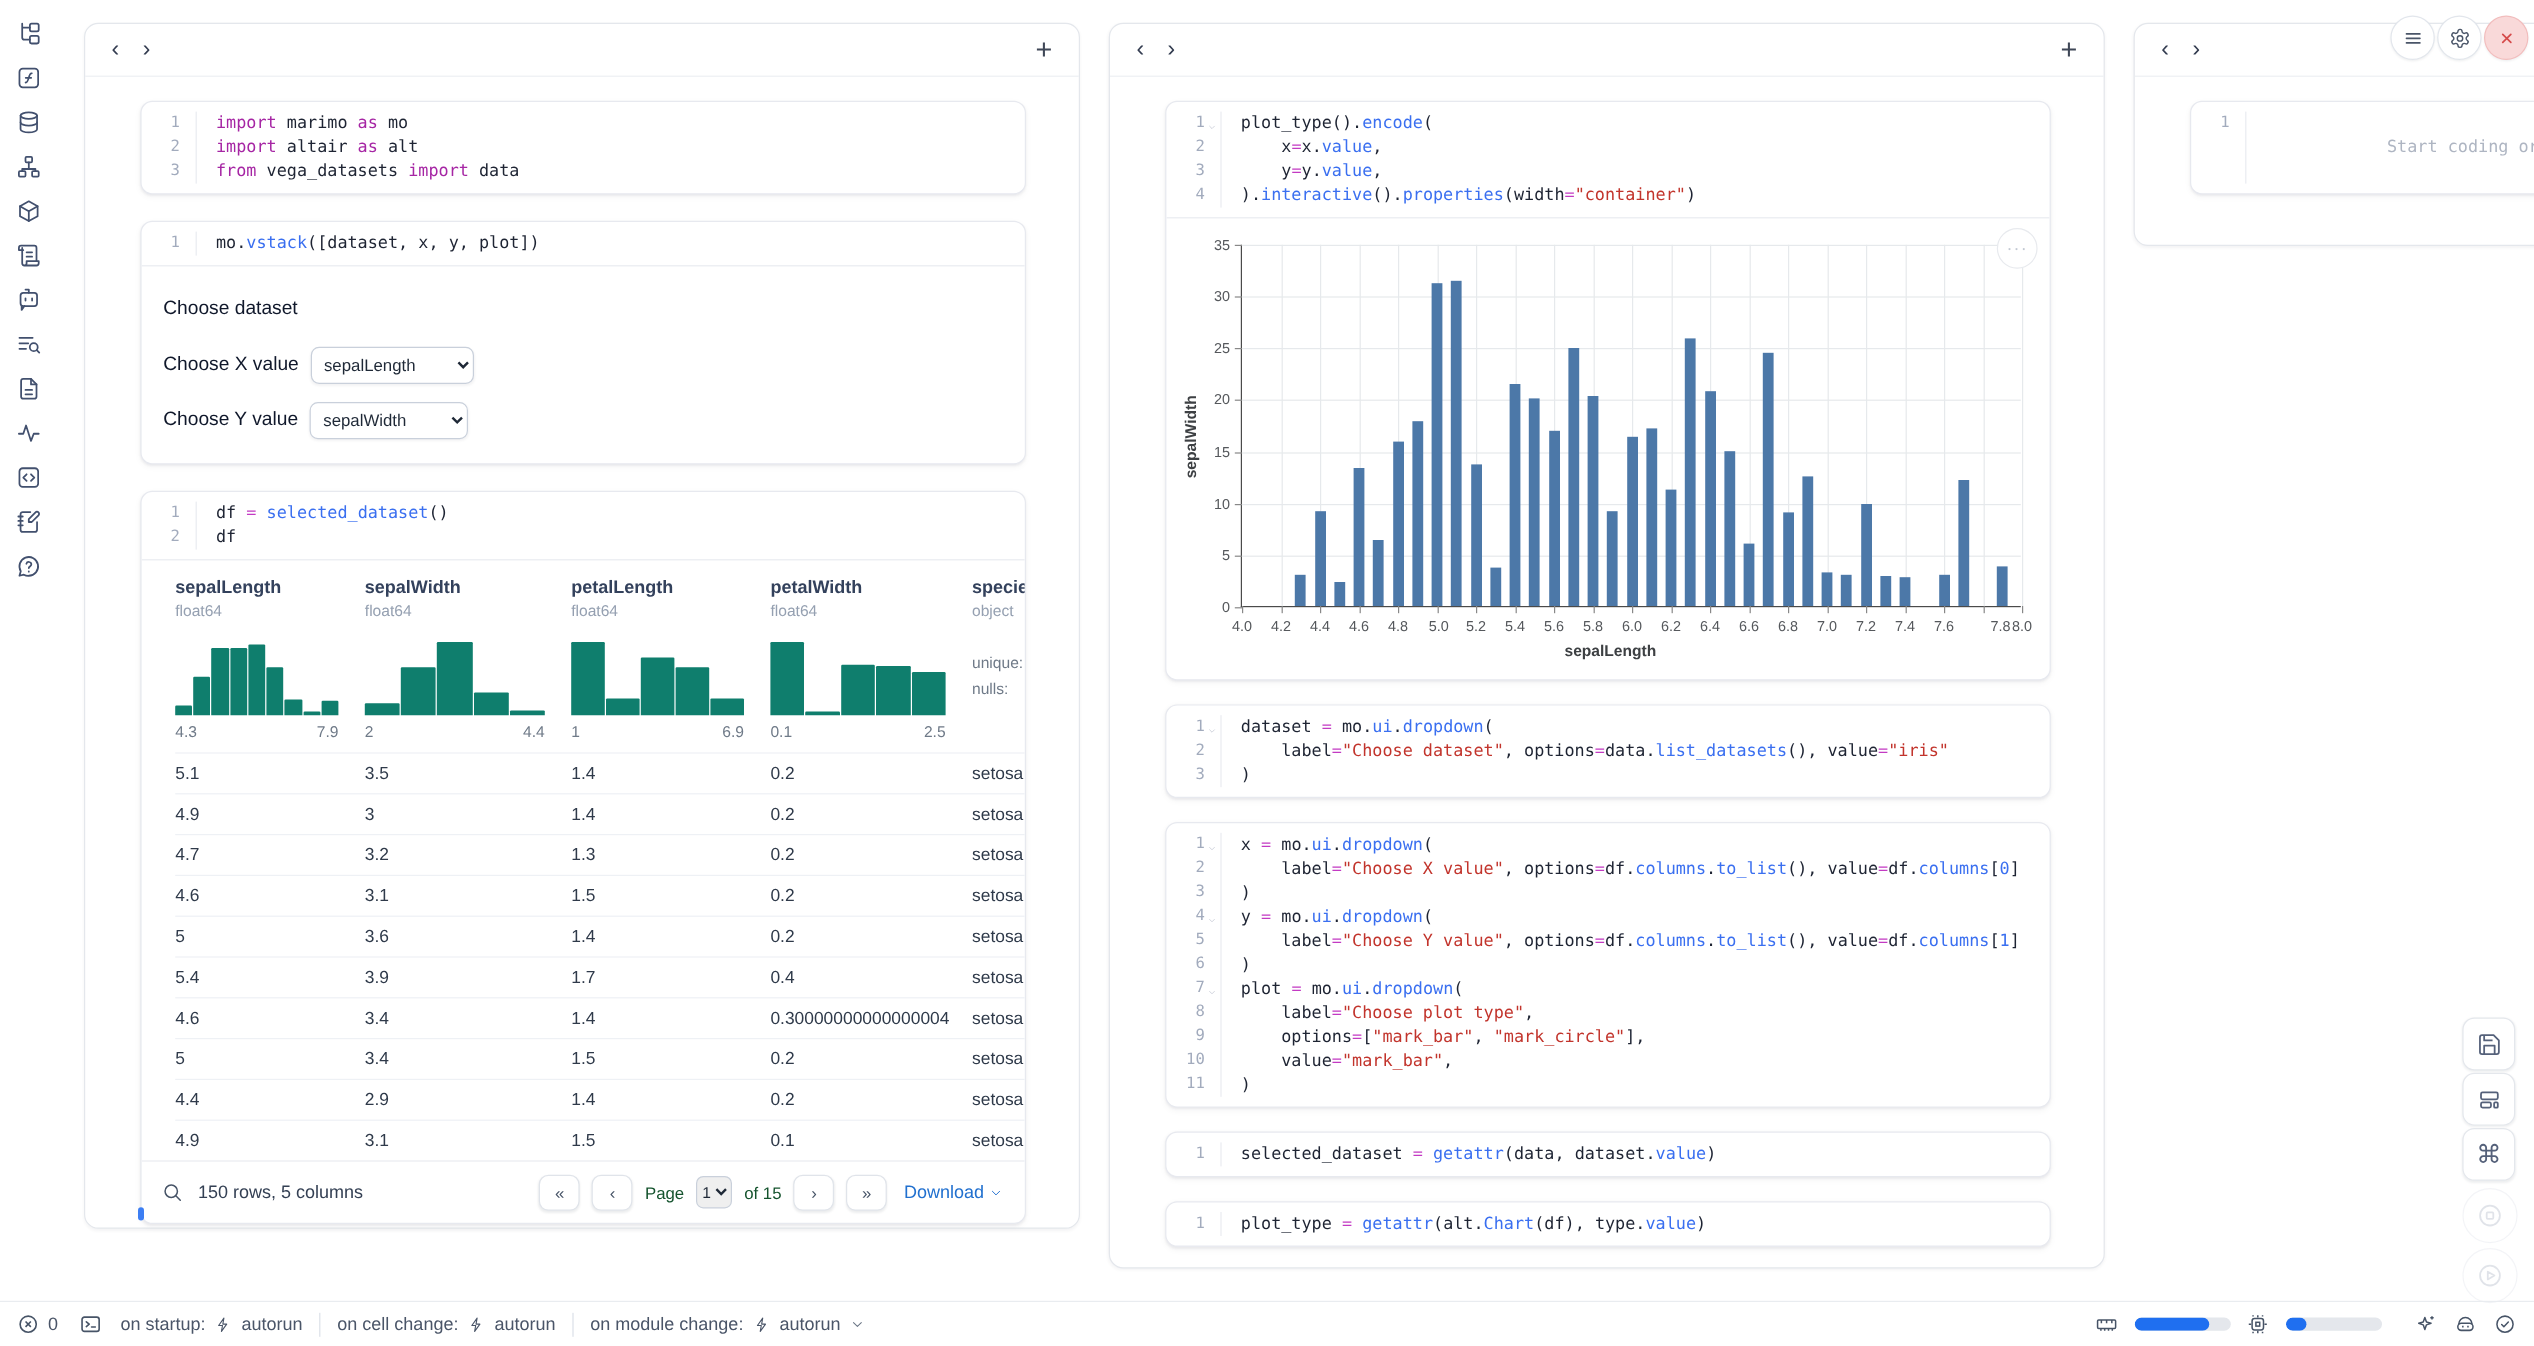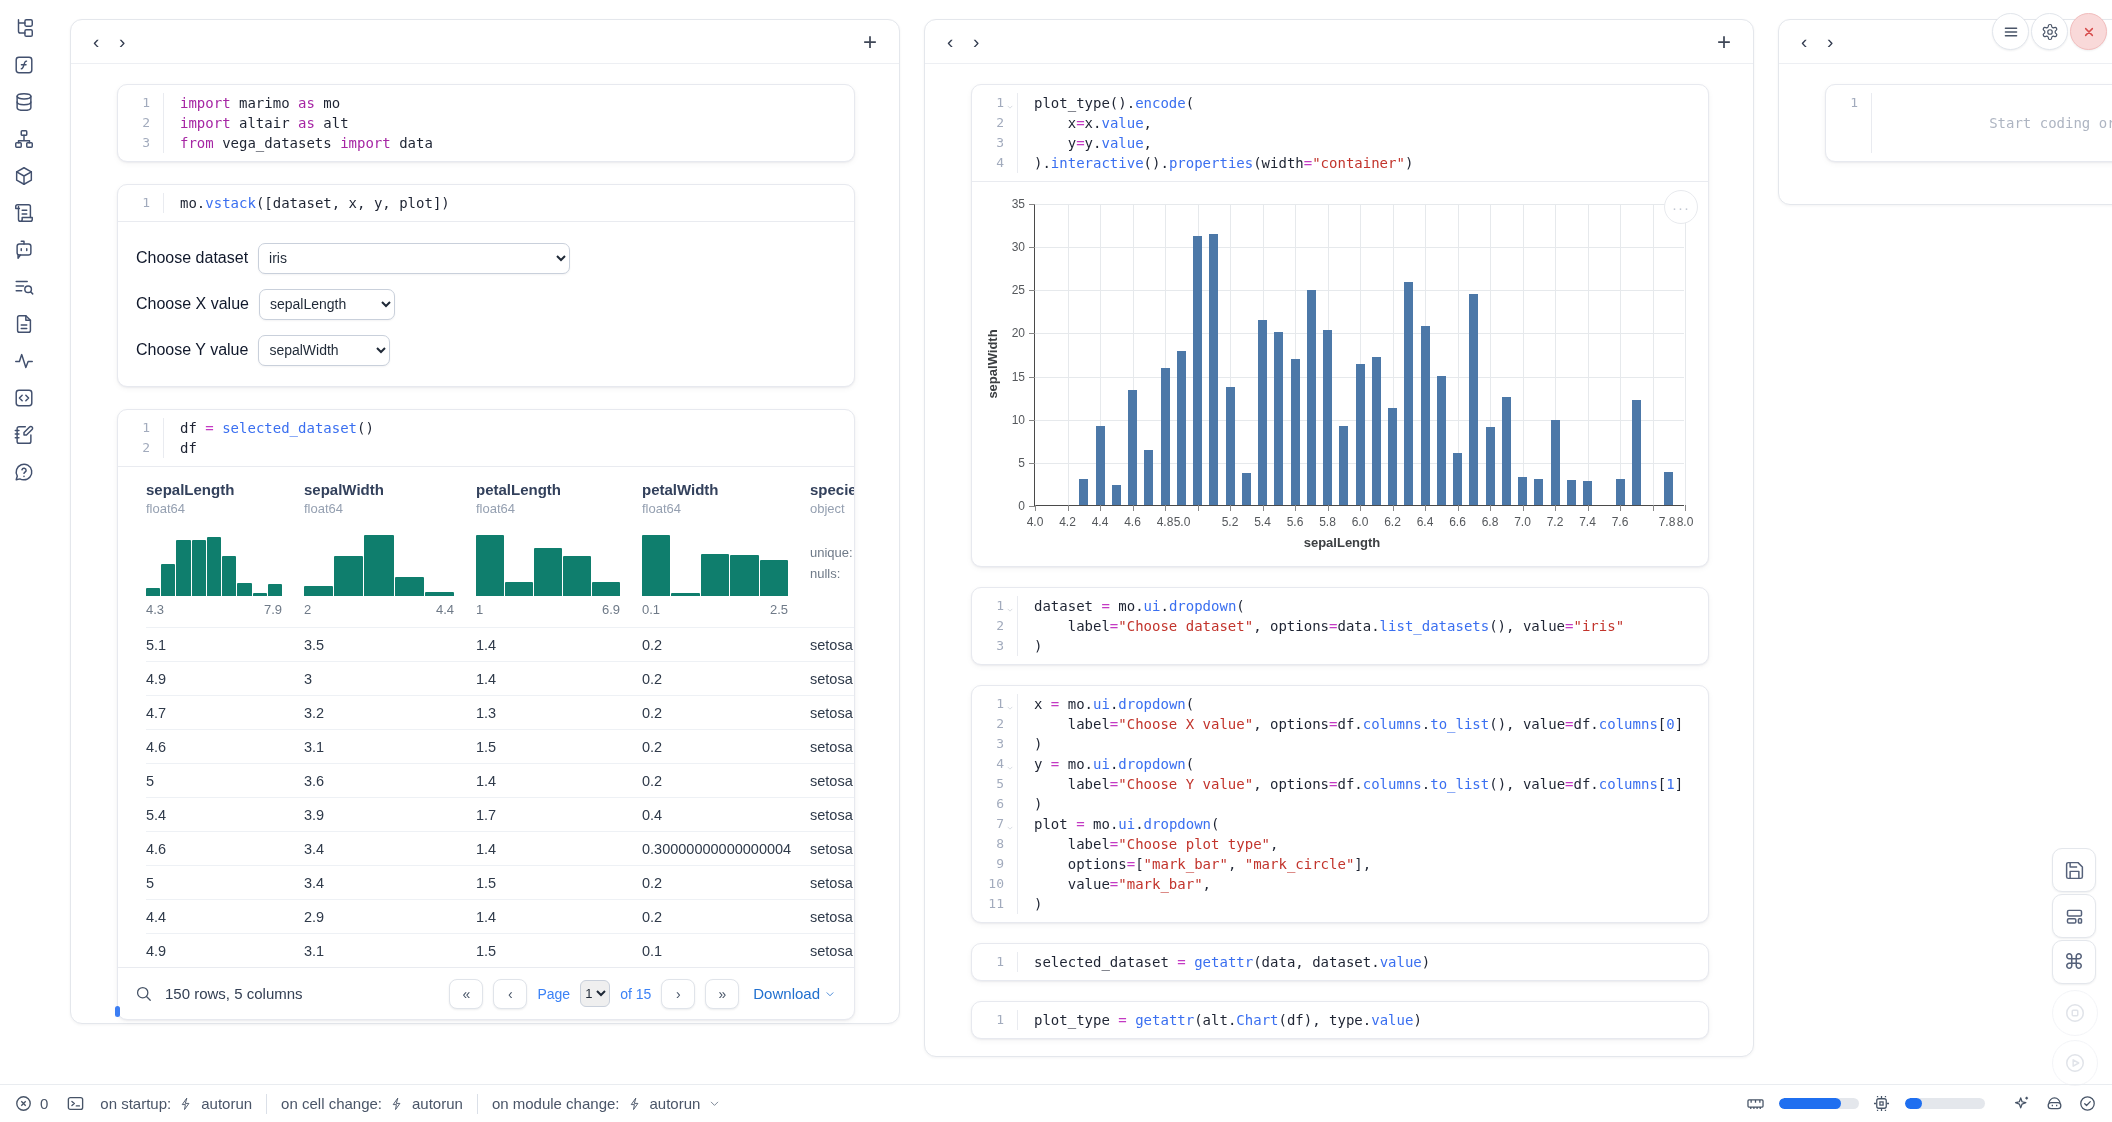--- a/index.html
+++ b/index.html
@@ -65,21 +65,21 @@
   .df-row-line { grid-column:1 / -1; border-top:1px solid #eef1f5; }
   .df-cell { height:33px; display:flex; align-items:center; font-size:14.5px; color:#2f3a4a;
     white-space:nowrap; overflow:hidden; }
   .df-footer { border-top:1px solid #e9ebf0; height:52px; display:flex; align-items:center;
     padding:0 18px 0 16px; gap:10px; }
   .df-footer .sicon { width:19px; height:19px; color:#475467; }
   .df-footer .summary { font-size:15px; color:#344054; margin-left:2px; }
   .pg-btn { min-width:34px; height:30px; border:1px solid #e0e4ea; border-radius:8px; background:#fff;
     box-shadow:0 1px 2px rgba(16,24,40,.08); color:#475467; font-size:14px; display:flex;
     align-items:center; justify-content:center; cursor:pointer; }
-  .pg-label { font-size:14px; color:#3b82f6; }
+  .pg-label { font-size:14px; color:#14532d; }
   .pg-select { height:27px; border:1px solid #c9d0db; border-radius:6px; font-size:13px; color:#1f2937; }
   .download { font-size:15px; color:#2170cf; display:flex; align-items:center; gap:4px;
     cursor:pointer; margin-left:4px; }
   .download svg { width:12px; height:12px; }
 
   
   .chart-out { position:relative; padding:10px 12px 14px; }
   .chart { position:relative; width:716px; height:360px; }
   .plot { position:absolute; left:50px; right:16px; top:12px; bottom:46px;
     border-left:1px solid #4a4a4a; border-bottom:1px solid #4a4a4a; }
@@ -249,21 +249,20 @@
           <div class="code-area">
             <div class="gutter">
               <div class="gl"><span class="num">1</span></div>
             </div>
             <div class="code-lines"><div class="cl"><span class="tk-pl">mo.</span><span class="tk-fn">vstack</span><span class="tk-pl">([dataset, x, y, plot])</span></div></div>
           </div>
           <div class="cell-output">
             <div class="dd-stack">
               <div class="dd-row">
                 <label>Choose dataset</label>
-                <select style="width: 312px;"><option>iris</option></select>
               </div>
               <div class="dd-row">
                 <label>Choose X value</label>
                 <select style="width: 136px;"><option>sepalLength</option></select>
               </div>
               <div class="dd-row">
                 <label>Choose Y value</label>
                 <select style="width: 132px;"><option>sepalWidth</option></select>
               </div>
             </div>
@@ -474,21 +473,21 @@
                 <div class="xtick" style="left: 65px;"></div>
                 <div class="xlab" style="left: 65px;">4.4</div>
                 <div class="gridv" style="left: 97.5px;"></div>
                 <div class="xtick" style="left: 97.5px;"></div>
                 <div class="xlab" style="left: 97.5px;">4.6</div>
                 <div class="gridv" style="left: 130px;"></div>
                 <div class="xtick" style="left: 130px;"></div>
                 <div class="xlab" style="left: 130px;">4.8</div>
                 <div class="gridv" style="left: 162.5px;"></div>
                 <div class="xtick" style="left: 162.5px;"></div>
-                <div class="xlab" style="left: 147px;">5.0</div>
+                <div class="xlab" style="left: 164px;">5.0</div>
                 <div class="gridv" style="left: 195px;"></div>
                 <div class="xtick" style="left: 195px;"></div>
                 <div class="xlab" style="left: 195px;">5.2</div>
                 <div class="gridv" style="left: 227.5px;"></div>
                 <div class="xtick" style="left: 227.5px;"></div>
                 <div class="xlab" style="left: 227.5px;">5.4</div>
                 <div class="gridv" style="left: 260px;"></div>
                 <div class="xtick" style="left: 260px;"></div>
                 <div class="xlab" style="left: 260px;">5.6</div>
                 <div class="gridv" style="left: 292.5px;"></div>

